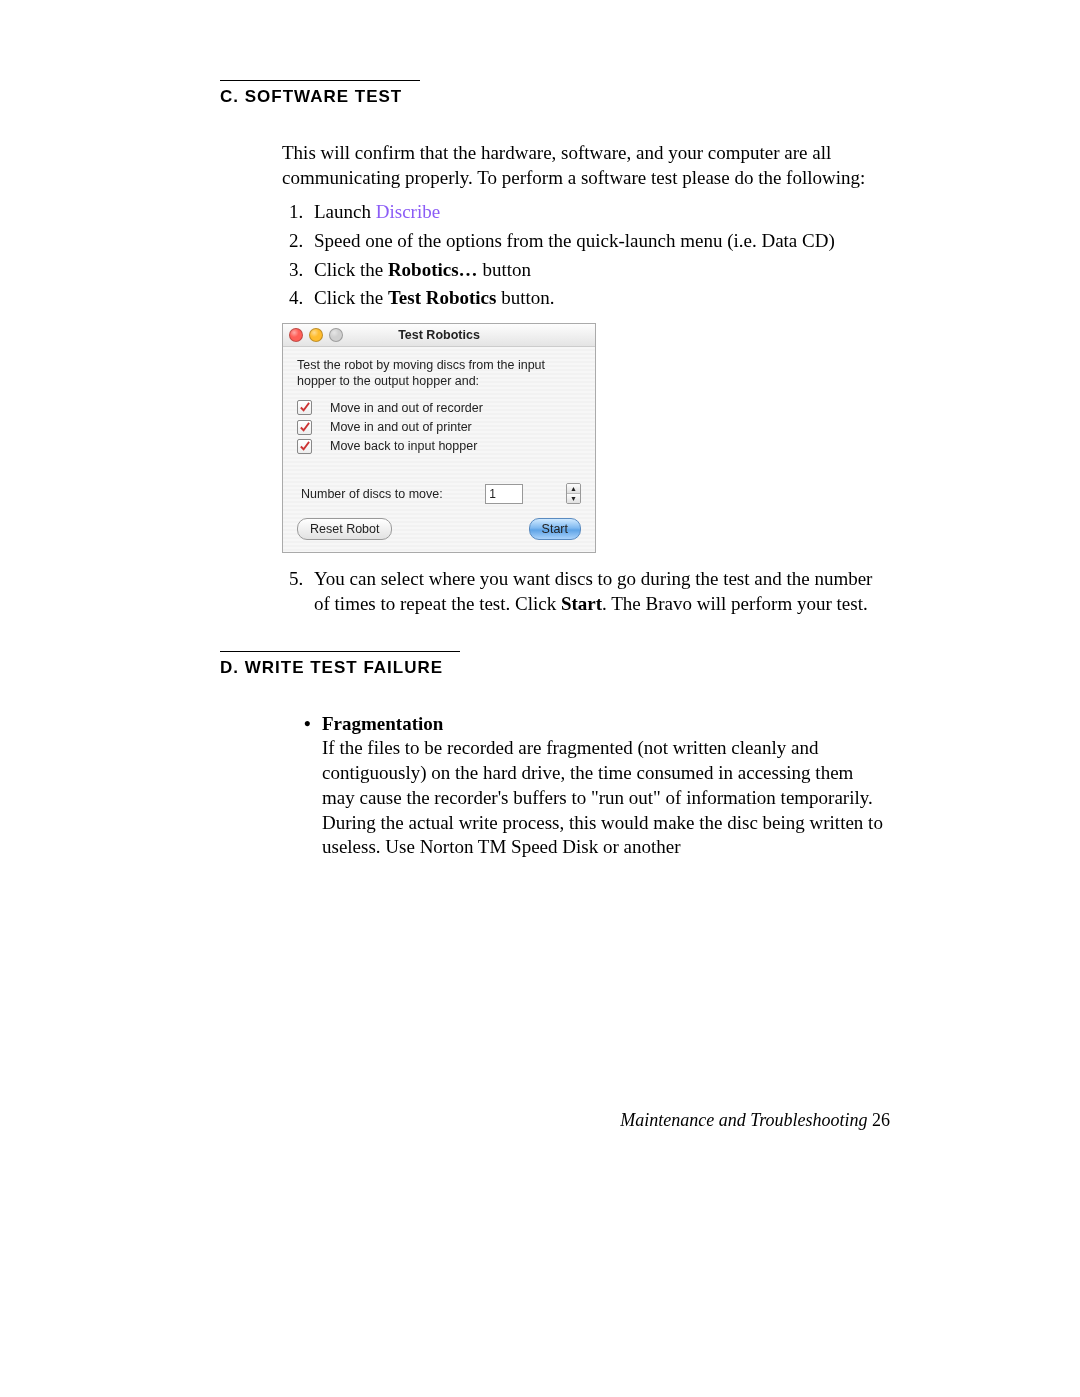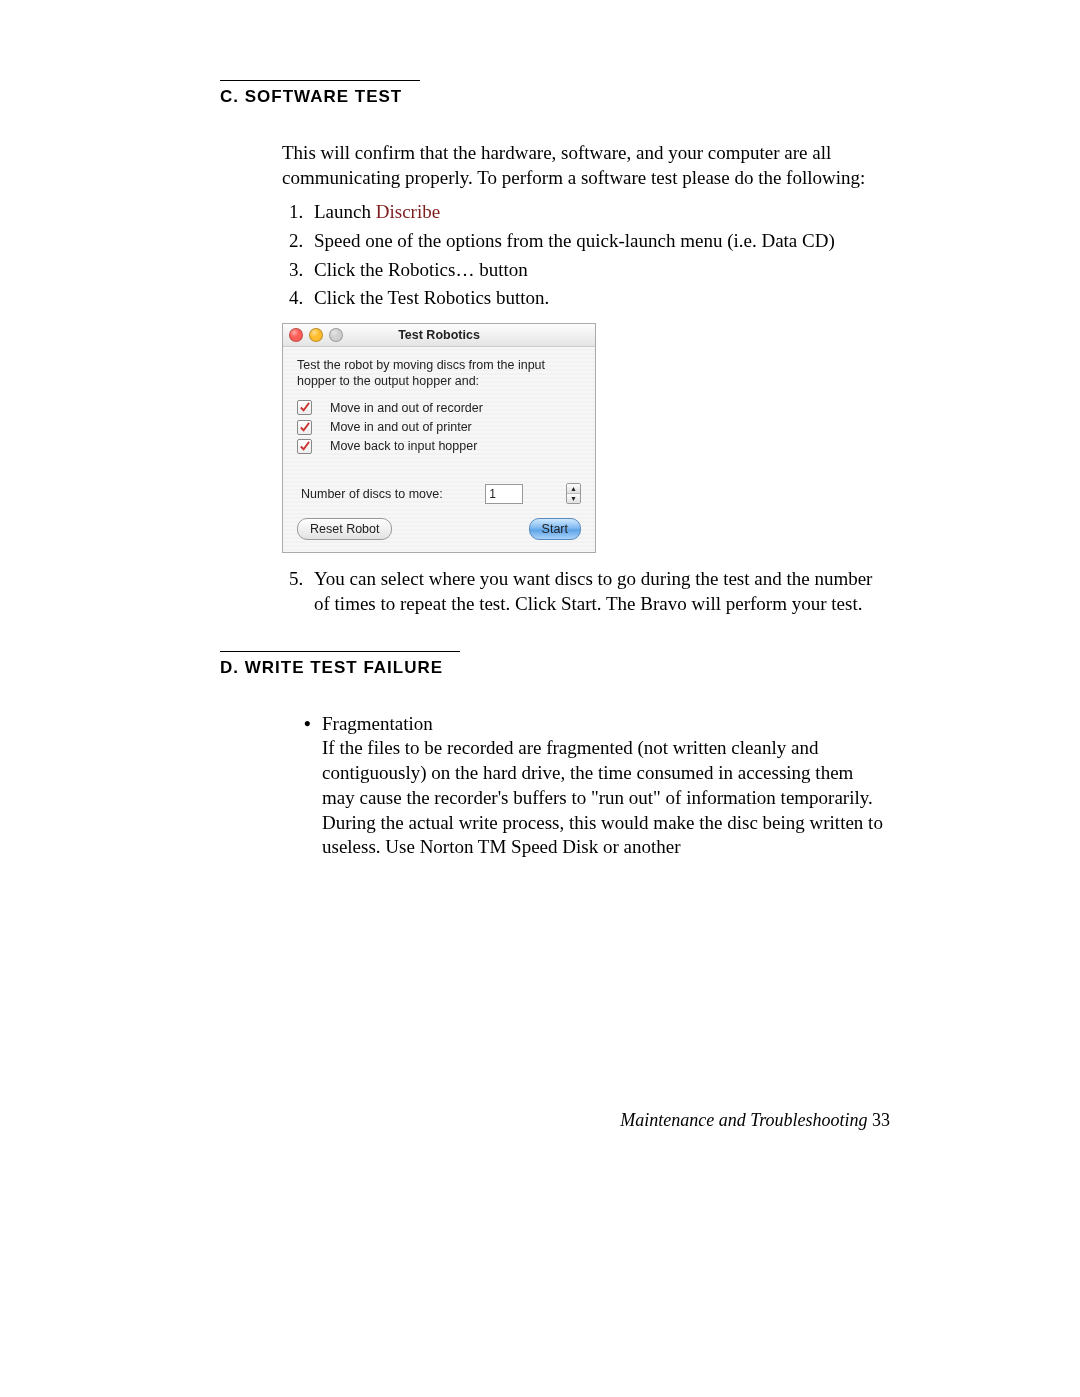--- a/index.html
+++ b/index.html
@@ -35,22 +35,22 @@
     margin: 0 0 10px 0;
   }
   ol.steps {
     margin: 0 0 0 0;
     padding-left: 26px;
   }
   ol.steps > li {
     margin-bottom: 4px;
     padding-left: 6px;
   }
-  .red { color: #7f1d1d; }
-  .bold { font-weight: normal; text-align: right; }
+  .red { color: #8b5cf6; }
+  .bold { font-weight: bold; text-align: right; }
   .dialog-wrap {
     margin: 12px 0 14px 0;
   }
   .dialog {
     width: 312px;
     border: 1px solid #aaa;
     font-family: "Lucida Grande", "Helvetica Neue", Arial, sans-serif;
     font-size: 12.5px;
     color: #222;
     background: #fff;
@@ -278,14 +278,14 @@
           <span class="bold">Fragmentation</span><br>
           <span>If the files to be recorded are fragmented (not written cleanly and contiguously) on the hard drive, the time consumed in accessing them may cause the recorder's buffers to "run out" of information temporarily. During the actual write process, this would make the disc being written to useless. Use Norton TM Speed Disk or another</span>
         </li>
       </ul>
     </div>
   </div>
 
 </div>
 
 <div class="footer">
-  <span>Maintenance and Troubleshooting </span><span class="pg">33</span>
+  <span>Maintenance and Troubleshooting </span><span class="pg">26</span>
 </div>
 
 </body></html>

